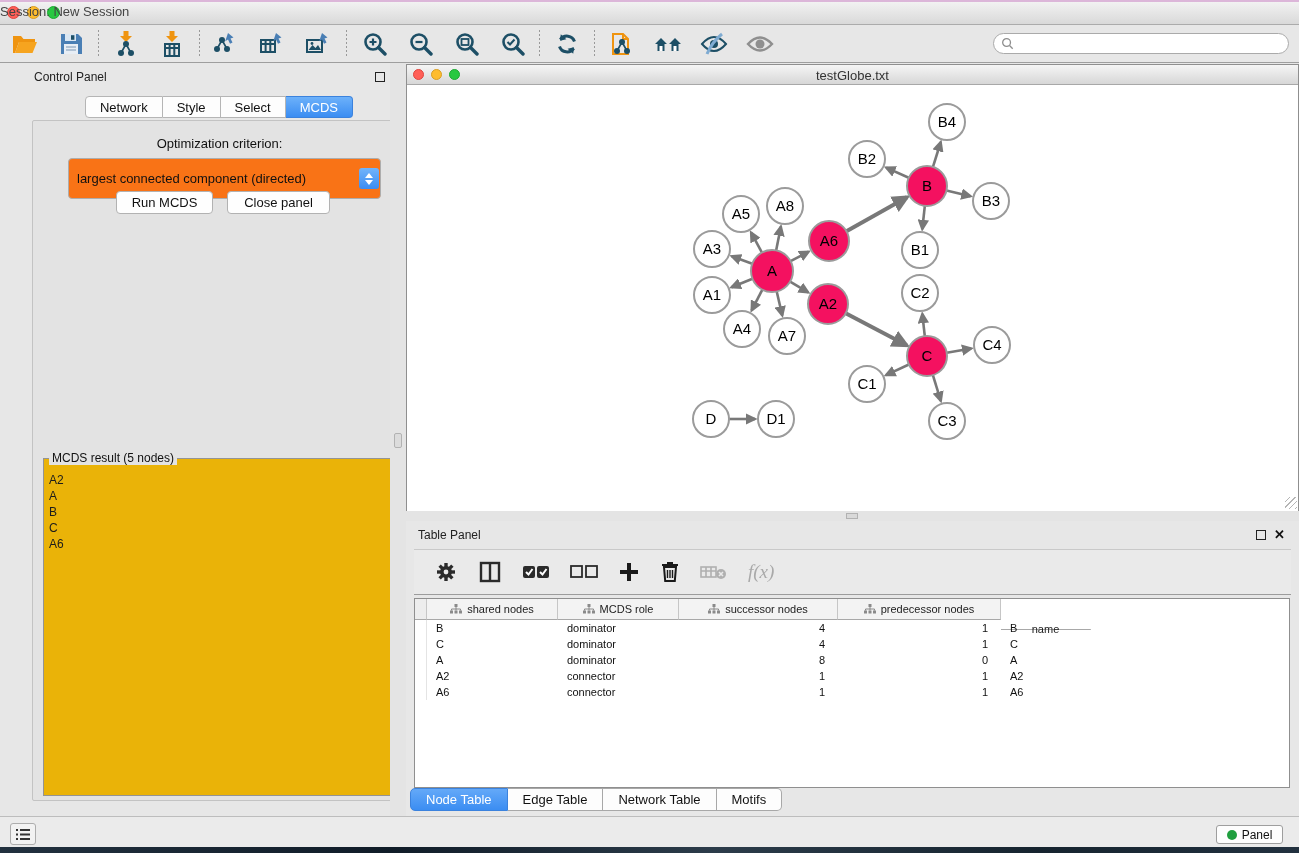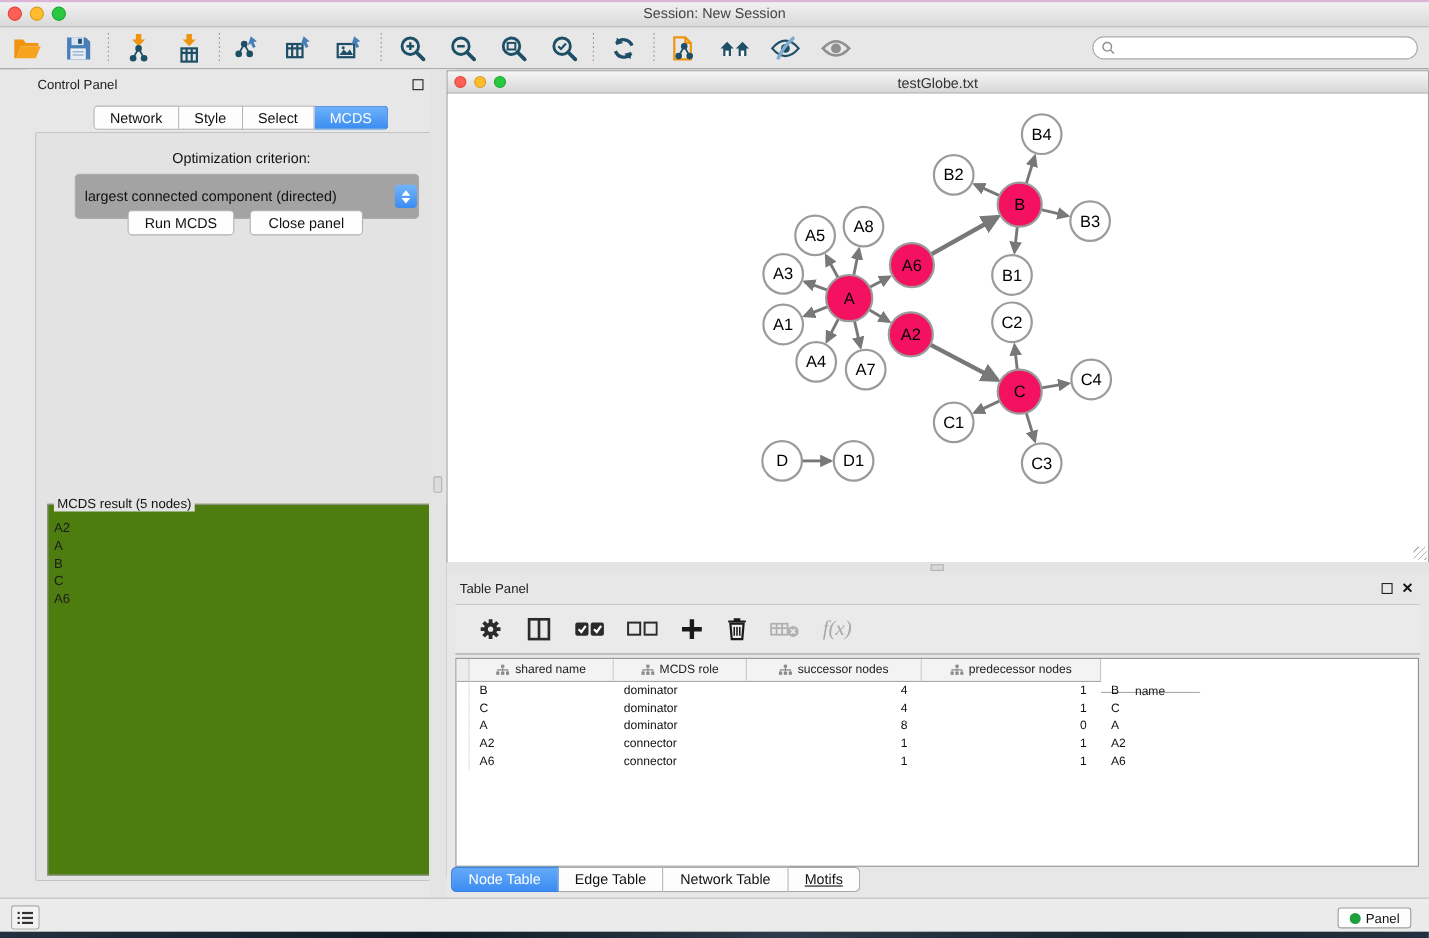--- a/index.html
+++ b/index.html
@@ -8,21 +8,21 @@
 
   
   .titlebar { position:absolute; left:0; top:0; width:1299px; height:25px;
     background:linear-gradient(#f4f4f4,#d9d9d9); border-bottom:1px solid #ababab; }
   .titlebar .pinkline { position:absolute; left:0; top:0; width:100%; height:2px; background:#dcb6d9; }
   .tl-dots { position:absolute; left:7px; top:6px; display:flex; gap:7px; }
   .tl-dot { width:13px; height:13px; border-radius:50%; }
   .tl-red   { background:#ff5f57; border:1px solid #e0443e; }
   .tl-yellow{ background:#febc2e; border:1px solid #d89e24; }
   .tl-green { background:#28c840; border:1px solid #1da932; }
-  .win-title { position:absolute; left:0; right:0; top:4px; text-align:center; font-size:13px; color:#444; }
+  .win-title { position:absolute; left:0; right:0; top:4px; text-align:left; font-size:13px; color:#444; }
 
   
   .toolbar { position:absolute; left:0; top:25px; width:1299px; height:38px;
     background:#e7e7e7; border-bottom:1px solid #9e9e9e; display:flex; align-items:center; padding:0 10px; }
   .tb-group { display:flex; align-items:center; gap:16px; }
   .tb-sep { width:1px; height:28px; margin:0 12px; background-image:linear-gradient(#999 40%, transparent 40%); background-size:1px 4px; }
   .tb-btn { width:30px; height:30px; display:flex; align-items:center; justify-content:center; cursor:default; }
   .tb-btn svg { display:block; }
   .searchbox { margin-left:auto; width:296px; height:21px; background:#fff; border:1px solid #aaa;
     border-radius:11px; display:flex; align-items:center; padding:0 7px; gap:4px; }
@@ -40,34 +40,34 @@
   .cp-tabs { position:absolute; left:0; top:33px; width:390px; display:flex; justify-content:center; }
   .cp-tab { height:22px; padding:0 14px; font-size:13px; background:#fdfdfd; border:1px solid #b5b5b5;
     border-left:none; display:flex; align-items:center; color:#111; }
   .cp-tab:first-child { border-left:1px solid #b5b5b5; border-radius:4px 0 0 4px; }
   .cp-tab:last-child { border-radius:0 4px 4px 0; }
   .cp-tab.selected { background:linear-gradient(#6db1fa,#3b8df2); color:#fff; border-color:#3b82dd; }
 
   .cp-content { position:absolute; left:8px; top:57px; width:375px; height:681px;
     background:#e3e3e3; border:1px solid #c3c3c3; border-radius:2px; }
   .opt-label { position:absolute; left:0; width:100%; top:15px; text-align:center; font-size:13px; color:#111; }
-  .dropdown { position:absolute; left:35px; top:37px; width:313px; height:41px; background:#a3a3a3;
+  .dropdown { position:absolute; left:35px; top:37px; width:313px; height:41px; background:#f97316;
     border:1px solid #adadad; border-radius:4px; display:flex; align-items:center; }
   .dropdown .dd-text { flex:1; padding-left:8px; font-size:13px; color:#111; white-space:nowrap; }
   .dd-stepper { width:20px; height:21px; border-radius:3px; margin-right:1px;
     background:linear-gradient(#72b4fa,#3b8cf2); display:flex; flex-direction:column; align-items:center; justify-content:center; gap:2px; }
   .dd-up { width:0; height:0; border-left:4px solid transparent; border-right:4px solid transparent; border-bottom:5px solid #fff; }
   .dd-down { width:0; height:0; border-left:4px solid transparent; border-right:4px solid transparent; border-top:5px solid #fff; }
   .cp-btn { position:absolute; top:70px; height:23px; background:#fefefe; border:1px solid #b2b2b2;
     border-radius:4px; font-size:13px; color:#111; display:flex; align-items:center; justify-content:center; }
   .btn-run { left:83px; width:97px; }
   .btn-close { left:194px; width:103px; }
 
   .result-group { position:absolute; left:10px; top:337px; width:363px; height:338px;
-    background:#4d7c0f; border:1px solid #949494; }
+    background:#eab308; border:1px solid #949494; }
   .result-title { position:absolute; left:5px; top:-8px; background:#e3e3e3; padding:0 3px; font-size:12px; color:#111; }
   .result-list { position:absolute; left:0; top:0; right:15px; bottom:0; padding:13px 6px 0 5px; font-size:12px; line-height:16px; overflow:hidden; }
   .result-scroll { position:absolute; top:0; right:0; width:15px; height:100%; border-left:1px solid #c0c0c0; background:#fdfdfd; }
 
   
   .net-window { position:absolute; left:406px; top:64px; width:893px; height:447px;
     border:1px solid #8f8f8f; background:#fff; }
   .net-titlebar { position:absolute; left:0; top:0; width:100%; height:20px;
     background:linear-gradient(#f5f5f5,#d7d7d7); border-bottom:1px solid #a8a8a8; }
   .net-titlebar .tl-dots { left:6px; top:4px; gap:7px; }
@@ -96,21 +96,21 @@
   .dt-row { display:flex; height:16px; }
   .dt-cell { font-size:11px; color:#111; display:flex; align-items:center; }
   .dt-cell.left { justify-content:flex-start; padding-left:9px; }
   .dt-cell.right { justify-content:flex-end; padding-right:13px; }
   .dt-rowgutter { border-right:1px solid #e4e4e4; }
 
   .bottom-tabs { position:absolute; left:4px; width:893px; top:267px; display:flex; }
   .bt-tab { height:23px; padding:0 15px; font-size:13px; display:flex; align-items:center; background:#fdfdfd;
     border:1px solid #a8a8a8; border-left:none; color:#111; }
   .bt-tab:first-child { border-left:1px solid #a8a8a8; border-radius:5px 0 0 5px; }
-  .bt-tab:last-child { border-radius:0 5px 5px 0;text-decoration:underline; }
+  .bt-tab:last-child { border-radius:0 5px 5px 0; }
   .bt-tab.selected { background:linear-gradient(#64a9f8,#3b8df2); color:#fff; border-color:#3b82dd; }
 
   
   .statusbar { position:absolute; left:0; top:816px; width:1299px; height:31px; background:#ebebeb; border-top:1px solid #bdbdbd; }
   .list-btn { position:absolute; left:10px; top:6px; width:26px; height:22px; background:#f2f2f2; border:1px solid #adadad; border-radius:3px;
     display:flex; align-items:center; justify-content:center; }
   .memory-btn { position:absolute; right:16px; top:8px; width:67px; height:19px; background:#fdfdfd; border:1px solid #9e9e9e;
     border-radius:3px; display:flex; align-items:center; justify-content:center; gap:5px; font-size:12px; color:#111; }
   .mem-dot { width:10px; height:10px; border-radius:50%; background:#1f9e3e; }
   .wallpaper { position:absolute; left:0; top:847px; width:1299px; height:6px;
@@ -538,21 +538,21 @@
         <div class="dt-hcell" style="width: 131px;">
           <svg width="12" height="10" viewBox="0 0 12 10">
             <g fill="#8a8a8a">
               <rect x="4.5" y="0" width="3" height="3"></rect>
               <rect x="0" y="6.5" width="3" height="3"></rect>
               <rect x="4.5" y="6.5" width="3" height="3"></rect>
               <rect x="9" y="6.5" width="3" height="3"></rect>
               <path d="M6 3v2M1.5 6.5V5h9v1.5M6 5v1.5" stroke="#8a8a8a" fill="none"></path>
             </g>
           </svg>
-          <span>shared name</span>
+          <span>shared nodes</span>
         </div>
         <div class="dt-hcell" style="width: 121px;">
           <svg width="12" height="10" viewBox="0 0 12 10">
             <g fill="#8a8a8a">
               <rect x="4.5" y="0" width="3" height="3"></rect>
               <rect x="0" y="6.5" width="3" height="3"></rect>
               <rect x="4.5" y="6.5" width="3" height="3"></rect>
               <rect x="9" y="6.5" width="3" height="3"></rect>
               <path d="M6 3v2M1.5 6.5V5h9v1.5M6 5v1.5" stroke="#8a8a8a" fill="none"></path>
             </g>

